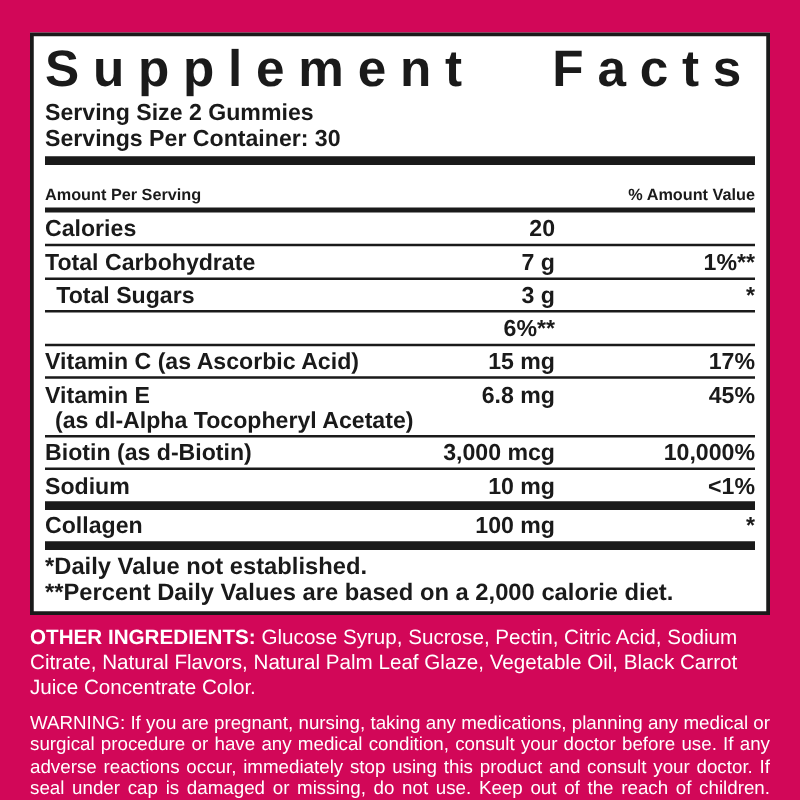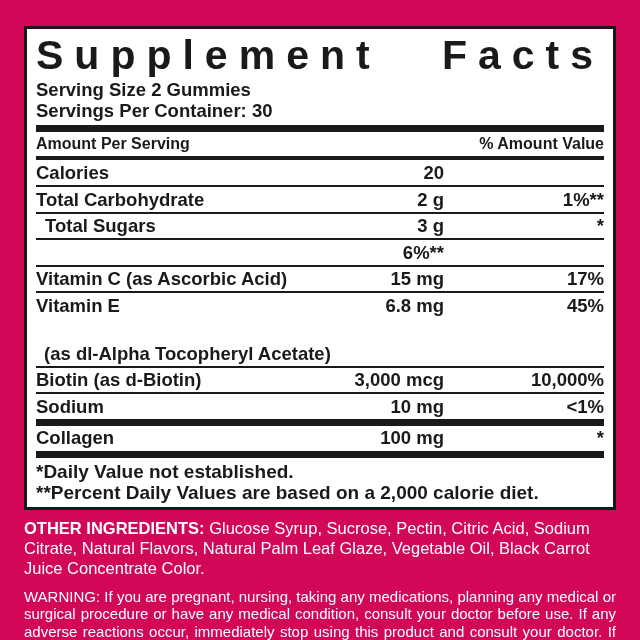--- a/index.html
+++ b/index.html
@@ -40,23 +40,23 @@
   .serving-line {
     font-size: 18.5px;
     font-weight: bold;
     line-height: 1.14;
   }
   .bar-thick { height: 7px; background: var(--ink); margin: 4px 0 0 0; }
   .hdr-row {
     display: flex;
     justify-content: space-between;
     align-items: baseline;
-    font-size: 16px;
+    font-size: 13px;
     font-weight: bold;
-    padding: 3px 0 3px 0;
+    padding: 16px 0 3px 0;
   }
   .bar-med { height: 4px; background: var(--ink); }
   .rows {}
   .row {
     display: grid;
     grid-template-columns: 1fr 100px 160px;
     align-items: baseline;
     font-size: 18.5px;
     font-weight: bold;
     line-height: 1.06;
@@ -67,21 +67,20 @@
   .row.thick-top { border-top: 7px solid var(--ink); }
   .row .nm { padding-right: 4px; }
   .row .nm.ind1 { padding-left: 9px; }
   .row .nm.ind2 { padding-left: 20px; }
   .row .amt { text-align: right; white-space: nowrap; }
   .row .dv  { text-align: right; white-space: nowrap; }
   .row .sub {
     grid-column: 1 / -1;
     padding-left: 8px;
     font-weight: bold;
-    margin-top: 28px;
   }
   .footnotes {
     border-top: 7px solid var(--ink);
     font-size: 19px;
     font-weight: bold;
     line-height: 1.13;
     padding: 3px 0 4px 0;
   }
   .pink-text {
     color: var(--light);
@@ -117,21 +116,21 @@
     <div class="bar-med"></div>
 
     <div class="rows">
         <div class="row first">
           <span class="nm">Calories</span>
           <span class="amt">20</span>
           <span class="dv"></span>
         </div>
         <div class="row">
           <span class="nm">Total Carbohydrate</span>
-          <span class="amt">2 g</span>
+          <span class="amt">7 g</span>
           <span class="dv">1%**</span>
         </div>
         <div class="row">
           <span class="nm ind1">Total Sugars</span>
           <span class="amt">3 g</span>
           <span class="dv">*</span>
         </div>
         <div class="row">
           <span class="amt"></span>
           <span class="dv">6%**</span>

